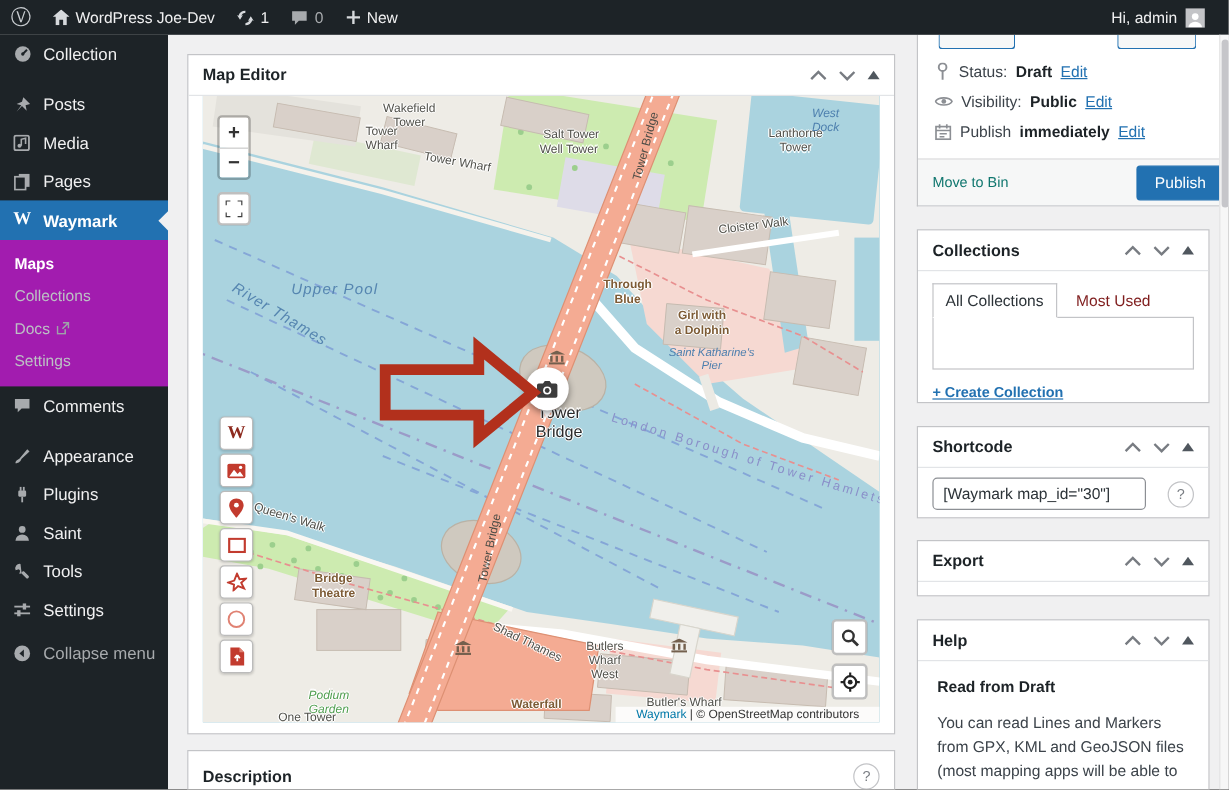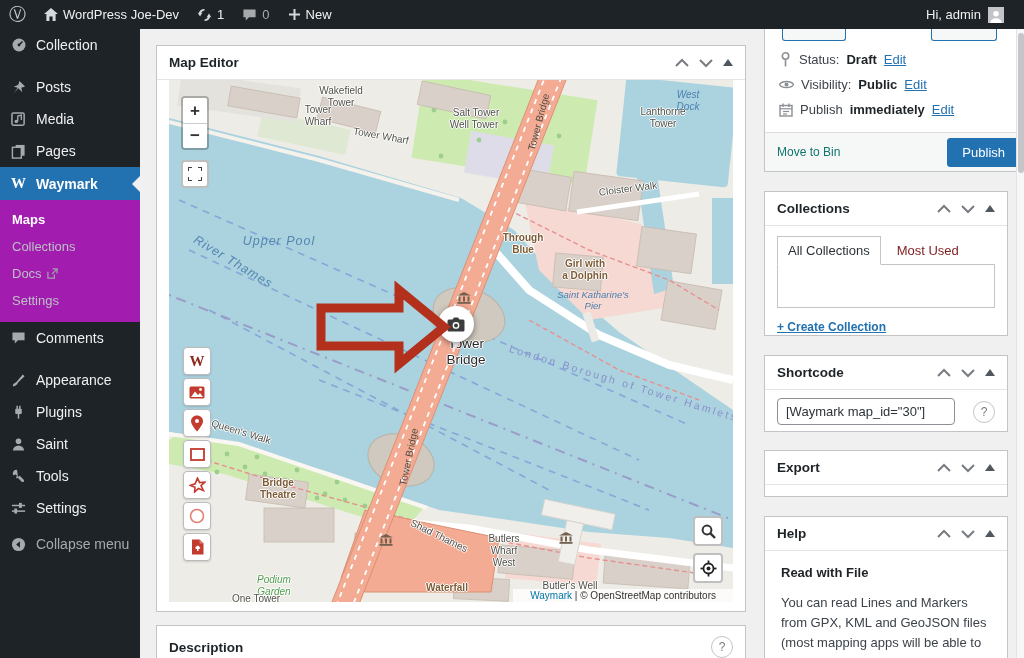--- a/index.html
+++ b/index.html
@@ -430,21 +430,21 @@
           <span class="mlabel place" style="left: 72px; top: 352px; transform: translate(-50%, -50%) rotate(17deg);">Queen's Walk</span>
           <span class="mlabel place" style="left: 270px; top: 456px; transform: translate(-50%, -50%) rotate(26deg);">Shad Thames</span>
           <span class="mlabel poi" style="left: 109px; top: 409px; transform: translate(-50%, -50%) rotate(0deg);">Bridge
 Theatre</span>
           <span class="mlabel green" style="left: 105px; top: 506px; transform: translate(-50%, -50%) rotate(0deg);">Podium
 Garden</span>
           <span class="mlabel place" style="left: 87px; top: 519px; transform: translate(-50%, -50%) rotate(0deg);">One Tower</span>
           <span class="mlabel place" style="left: 335px; top: 471px; transform: translate(-50%, -50%) rotate(0deg);">Butlers
 Wharf
 West</span>
-          <span class="mlabel place" style="left: 401px; top: 506px; transform: translate(-50%, -50%) rotate(0deg);">Butler's Well</span>
+          <span class="mlabel place" style="left: 401px; top: 506px; transform: translate(-50%, -50%) rotate(0deg);">Butler's Wharf</span>
           <span class="mlabel poi" style="left: 278px; top: 508px; transform: translate(-50%, -50%) rotate(0deg);">Waterfall</span>
         </div>
 
       <div class="map-marker">
         <span class="marker-tail"></span>
         <span class="marker-circle">
           <svg width="18" height="15" viewBox="0 0 18 15">
               <path d="M5.5 2.5 L7 0.5 H11 L12.5 2.5 H16 A1.5 1.5 0 0 1 17.5 4 V13 A1.5 1.5 0 0 1 16 14.5 H2 A1.5 1.5 0 0 1 0.5 13 V4 A1.5 1.5 0 0 1 2 2.5 Z" fill="#3c3c3c"></path>
               <circle cx="9" cy="8.4" r="3.4" fill="#fff"></circle>
               <circle cx="9" cy="8.4" r="2" fill="#3c3c3c"></circle>
@@ -644,21 +644,21 @@
         <svg width="14" height="10" viewBox="0 0 14 10">
             <polyline points="1,8 7,2 13,8" fill="none" stroke="#787c82" stroke-width="2"></polyline>
           </svg>
         <svg width="14" height="10" viewBox="0 0 14 10">
             <polyline points="1,2 7,8 13,2" fill="none" stroke="#787c82" stroke-width="2"></polyline>
           </svg>
         <span class="tri-up"></span>
       </span>
     </div>
     <div class="help-body">
-      <div class="help-heading">Read with File</div>
+      <div class="help-heading">Read from Draft</div>
       <div>You can read Lines and Markers from GPX, KML and GeoJSON files (most mapping apps will be able to export to one of these).</div>
     </div>
   </div>
 
   <div class="scrollbar">
     <div class="scroll-thumb"></div>
   </div>
 
 </div>
 

